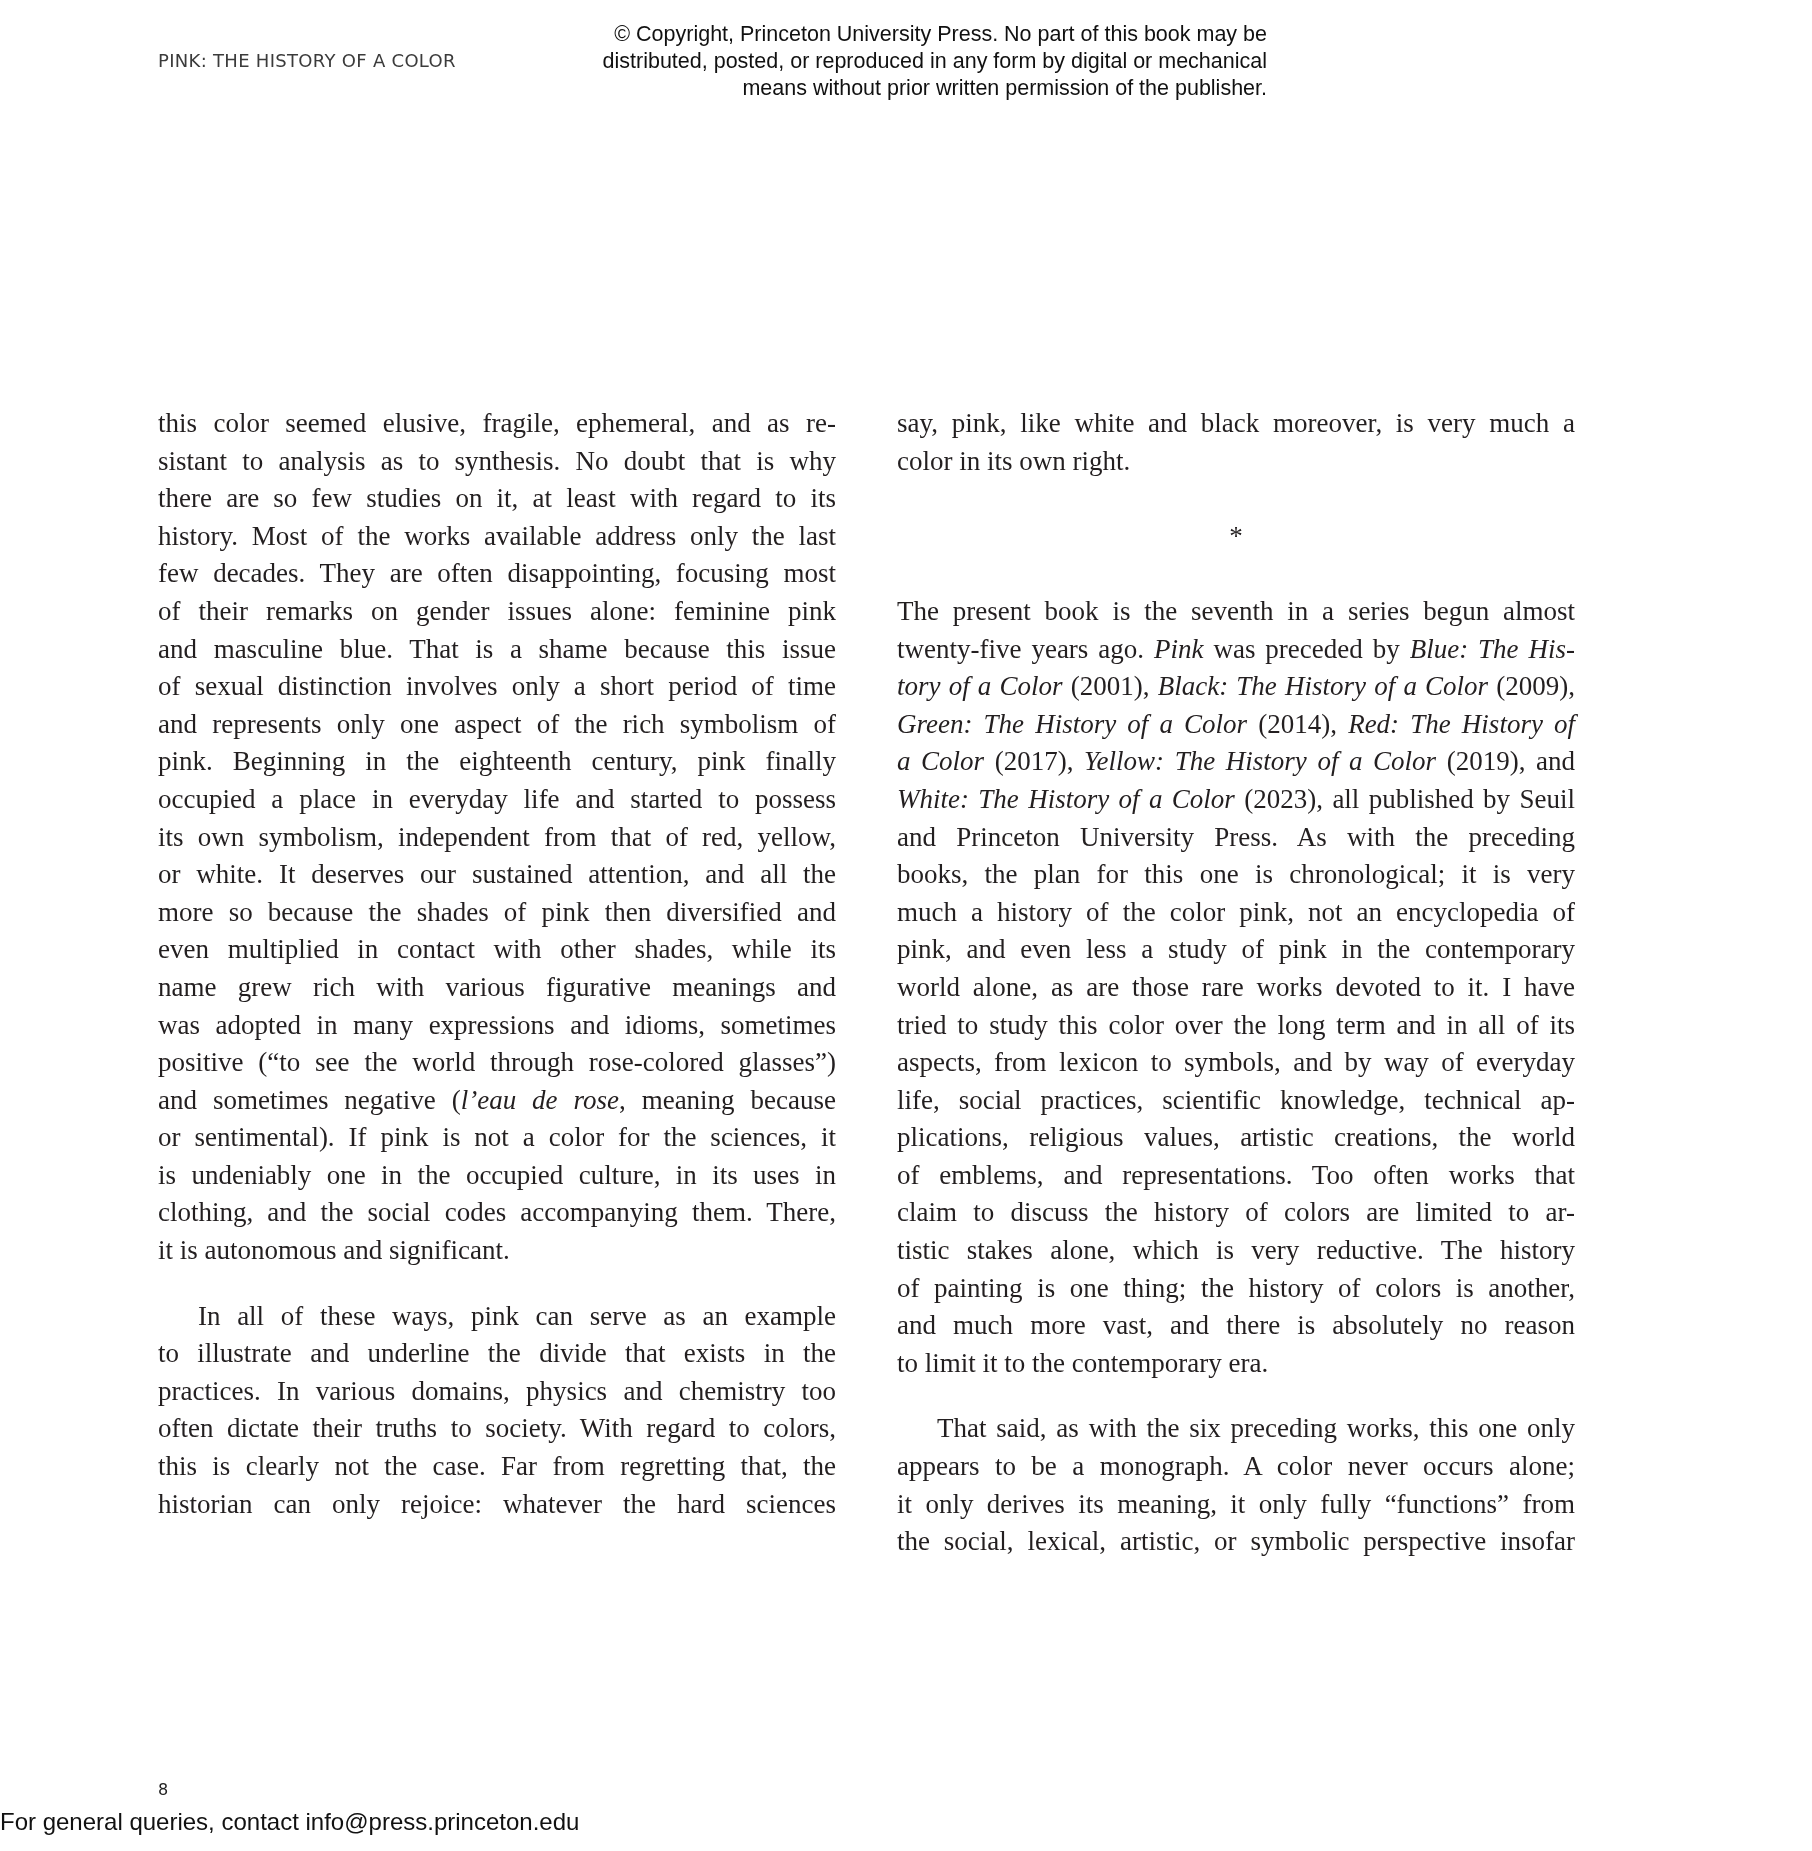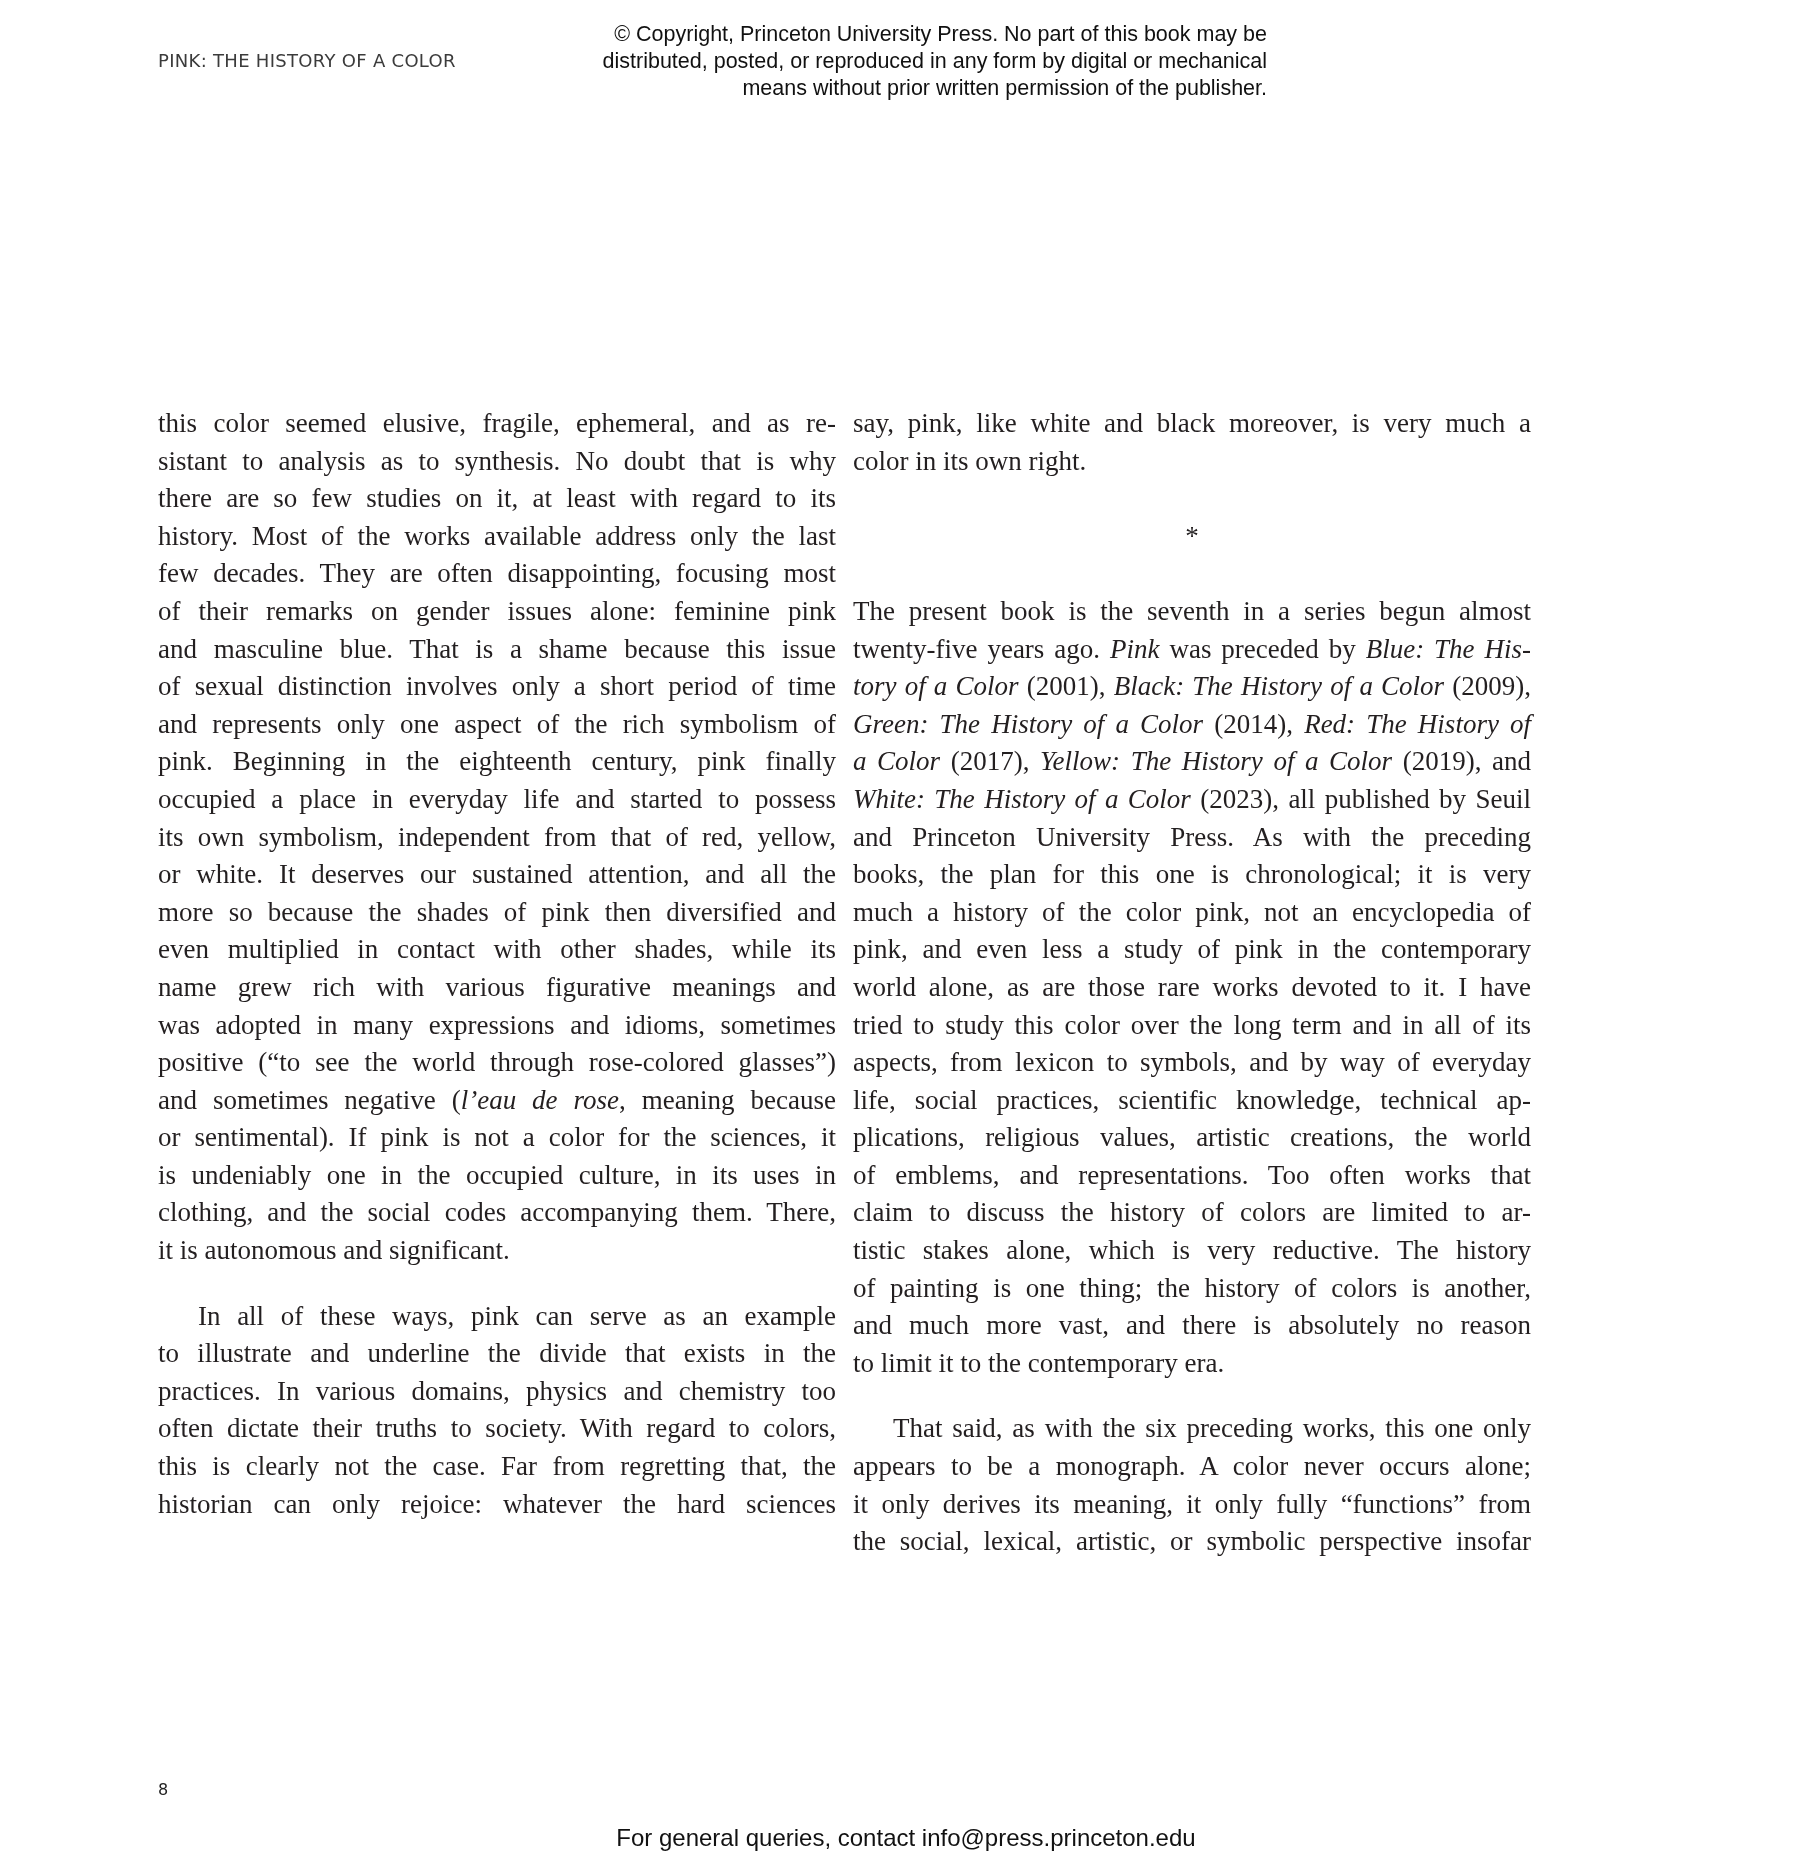--- a/index.html
+++ b/index.html
@@ -15,40 +15,39 @@
     font-family: "Liberation Sans", sans-serif; font-size: 21.5px;
     line-height: 26.8px; color: #111111;
   }
   .copyright div { white-space: nowrap; text-align: right; }
   .column {
     position: absolute; top: 405px; width: 678px;
     font-family: "Liberation Serif", serif; font-size: 27px;
     color: #231f20; line-height: 37.6px;
   }
   .col-left { left: 158px; }
-  .col-right { left: 853px; }
+  .col-right { left: 897px; }
   .line {
     height: 37.6px; white-space: nowrap; overflow: visible;
     text-align: justify; text-align-last: justify;
     transform-origin: left center;
   }
   .line.last { text-align: right; text-align-last: left; }
   .line.indent { padding-left: 40px; margin-top: 28px; }
   .line.blank { }
   .line.center { text-align: center; text-align-last: center; }
   .line em { font-style: italic; }
   .page-number {
     position: absolute; left: 158px; top: 1780px;
     font-family: "DejaVu Sans", sans-serif; font-size: 16px; color: #222;
   }
   .footer {
-    position: absolute; left: 0; width: 1812px; top: 1808px; text-align: center;
+    position: absolute; left: 0; width: 1812px; top: 1808px; text-align: left;
     font-family: "Liberation Sans", sans-serif; font-size: 24px; color: #111111;
     padding-left: 0; 
-    margin-top: 16px;
   }
 </style>
 </head>
 <body>
 
 <div class="running-head">PINK: THE HISTORY OF A COLOR</div>
 
 <div class="copyright">
   <div>© Copyright, Princeton University Press. No part of this book may be</div>
   <div>distributed, posted, or reproduced in any form by digital or mechanical</div>

